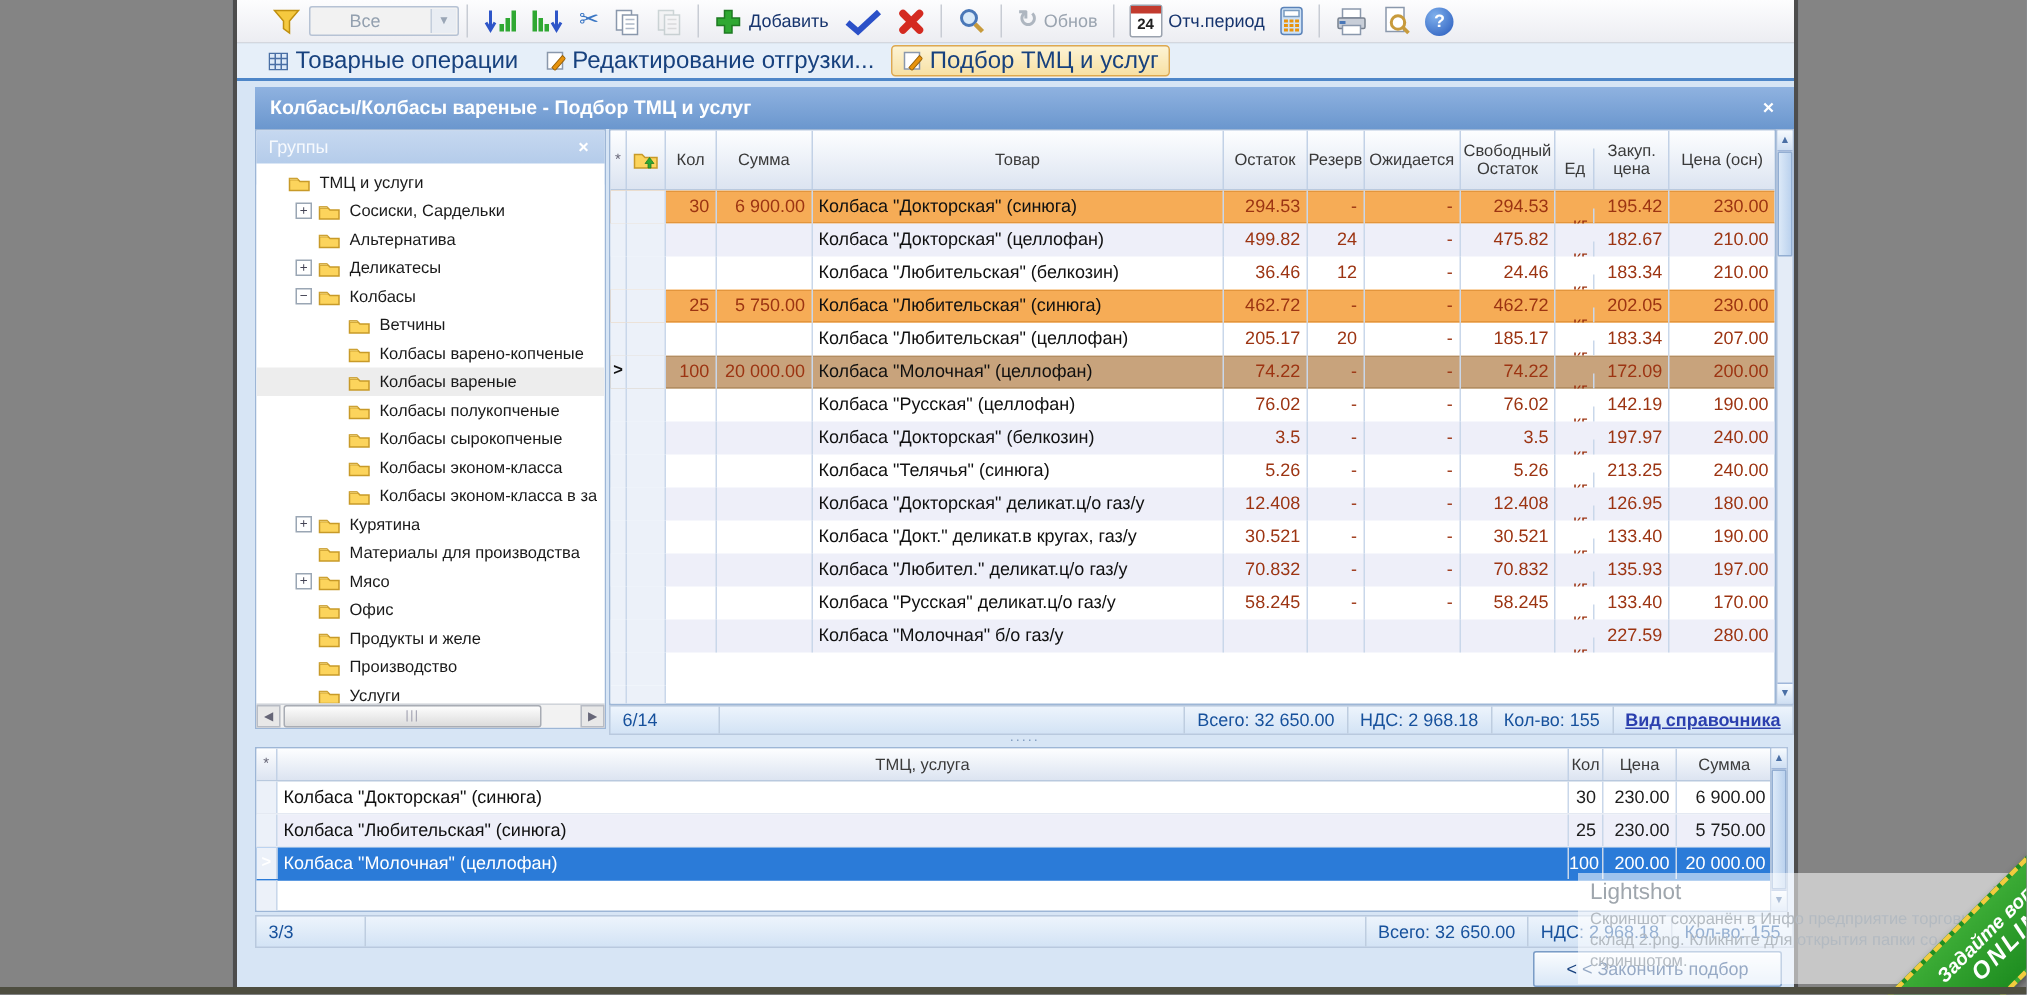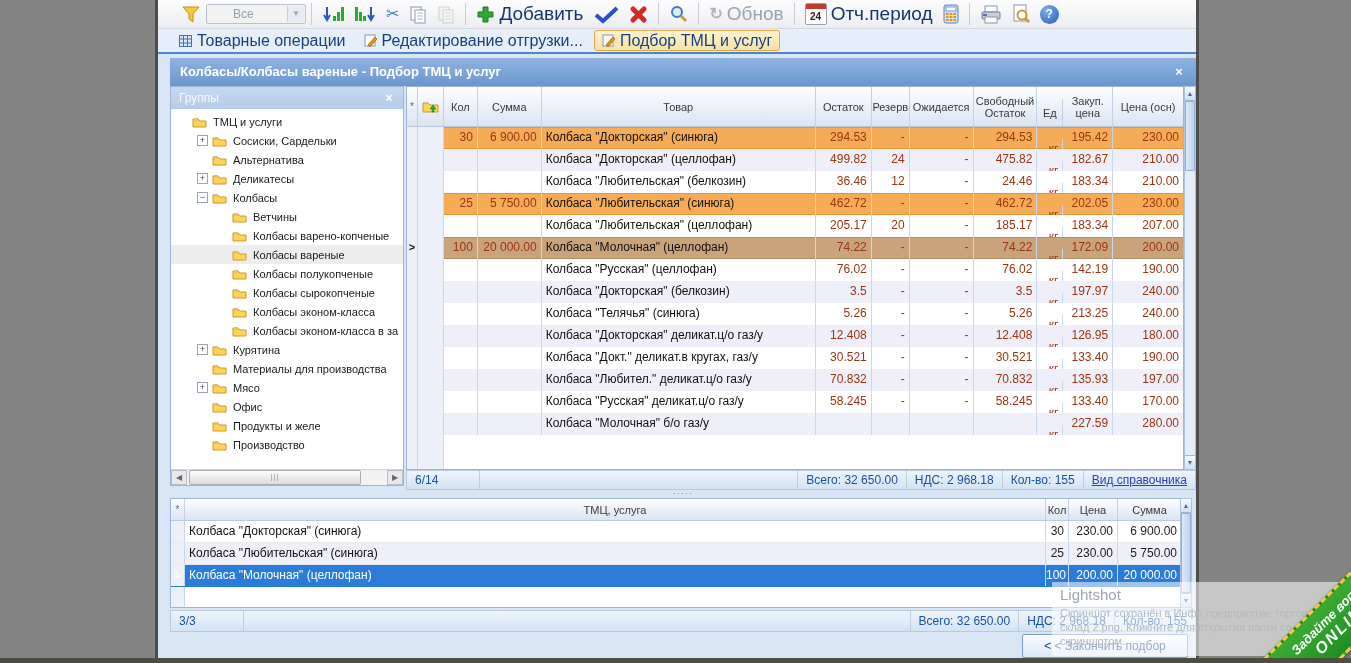--- a/index.html
+++ b/index.html
@@ -10,21 +10,21 @@
   
   .window{position:absolute;left:155px;top:0;width:1044px;height:660px;background:#D7E5F5;
           border-left:3px solid #4d4d4d;border-right:3px solid #4d4d4d;box-sizing:border-box;}
 
   
   .toolbar{position:absolute;left:0;top:0;width:1038px;height:29px;
            background:linear-gradient(#FDFDFE,#ECEDF2);border-bottom:1px solid #D4D7DE;
            display:flex;align-items:center;padding-left:18px;box-sizing:border-box;}
   .tb-btn{display:flex;align-items:center;gap:4px;padding:2px 5px;height:24px;box-sizing:border-box;}
   .tb-sep{width:1px;height:22px;background:#C8CCD4;margin:0 5px;}
-  .tb-label{color:#17356E;font-size:19px;white-space:nowrap;}
+  .tb-label{color:#17356E;font-size:12px;white-space:nowrap;}
   .tb-label.dis{color:#9AA4B0;}
   .dropdown{width:100px;height:20px;background:#F2F2F2;border:1px solid #B6C2D4;border-radius:2px;
             display:flex;align-items:center;color:#93A0AF;font-size:12px;padding-left:26px;box-sizing:border-box;position:relative;}
   .dropdown .arr{position:absolute;right:1px;top:1px;width:16px;height:16px;background:#E9EDF3;border-left:1px solid #C4CEDC;
             color:#9AA6B6;font-size:8px;text-align:center;line-height:16px;}
   .calendar{width:20px;height:20px;background:#fff;border:1px solid #9aa2ae;border-radius:2px;position:relative;
             font-weight:bold;font-size:10px;text-align:center;line-height:26px;color:#222;}
   .calendar:before{content:"";position:absolute;left:0;top:0;right:0;height:5px;background:#C23B2E;}
   .helpq{width:19px;height:19px;border-radius:50%;background:radial-gradient(circle at 35% 30%,#7FB0EC,#2659BC);
          color:#fff;font-weight:bold;text-align:center;line-height:19px;font-size:12px;}
@@ -91,21 +91,21 @@
   .vs-btn.bot{border-top:1px solid #9FB6D9;border-bottom:none;}
   .vs-thumb{position:absolute;left:0;width:10px;background:linear-gradient(90deg,#DCE9F8,#BBD2EE);border:1px solid #93AED2;box-sizing:border-box;border-radius:1px;}
 
   
   .statusbar{position:absolute;height:20px;background:linear-gradient(#EDF4FC,#D3E3F5);border:1px solid #B9C9DE;
              box-sizing:border-box;display:flex;align-items:center;font-size:12px;color:#17519C;}
   .st-cell{padding:0 8px;border-right:1px solid #BECDE0;height:100%;display:flex;align-items:center;white-space:nowrap;}
   .st-cell.noborder{border-right:none;}
   .st-flex{flex:1;height:100%;}
   .st-right{border-left:1px solid #BECDE0;border-right:none;}
-  .st-link{color:#2B3FAE;text-decoration:underline;}
+  .st-link{color:#2B3FAE;text-decoration:underline;font-weight:bold;}
 
   .splitter{position:absolute;left:12px;top:490px;width:1026px;height:8px;text-align:center;color:#7C97BC;
             font-size:9px;line-height:6px;letter-spacing:1px;}
 
   
   .btable{position:absolute;left:12px;top:498px;width:1022px;height:110px;background:#fff;border:1px solid #9DB6D6;box-sizing:border-box;overflow:hidden;}
   .b-head{display:flex;height:22px;background:linear-gradient(#FDFEFF,#DCE4F1);border-bottom:1px solid #B9C9DE;box-sizing:border-box;}
   .b-row{display:flex;height:22px;box-sizing:border-box;border-bottom:1px solid #E4E9F2;}
   .b-row.alt{background:#EEEFF9;}
   .b-row.sel{background:#2B7BD8;border-bottom:1px solid #2B7BD8;}
@@ -496,20 +496,30 @@
           <div class="tree-row" style="padding-left: 26px;">
             <span class="exp-spacer"></span>
             <span class="folder-ic">
               <svg width="15" height="12">
                 <path d="M1 3 h5 l2 2 h6 v6 h-13 z" fill="#FCD45C" stroke="#C89A28"></path>
                 <path d="M1 3 h5 l1 1 h-6 z" fill="#F7E08A" stroke="#C89A28" stroke-width="0.5"></path>
               </svg>
             </span>
             <span class="tree-label">Производство</span>
           </div>
+          <div class="tree-row" style="padding-left: 26px;">
+            <span class="exp-spacer"></span>
+            <span class="folder-ic">
+              <svg width="15" height="12">
+                <path d="M1 3 h5 l2 2 h6 v6 h-13 z" fill="#FCD45C" stroke="#C89A28"></path>
+                <path d="M1 3 h5 l1 1 h-6 z" fill="#F7E08A" stroke="#C89A28" stroke-width="0.5"></path>
+              </svg>
+            </span>
+            <span class="tree-label">Услуги</span>
+          </div>
         </div>
       <div class="tree-hscroll">
         <span class="sc-btn">◀</span>
         <span class="sc-thumb">|||</span>
         <span class="spacer"></span>
         <span class="sc-btn">▶</span>
       </div>
     </div>
 
     <div class="ptable">

